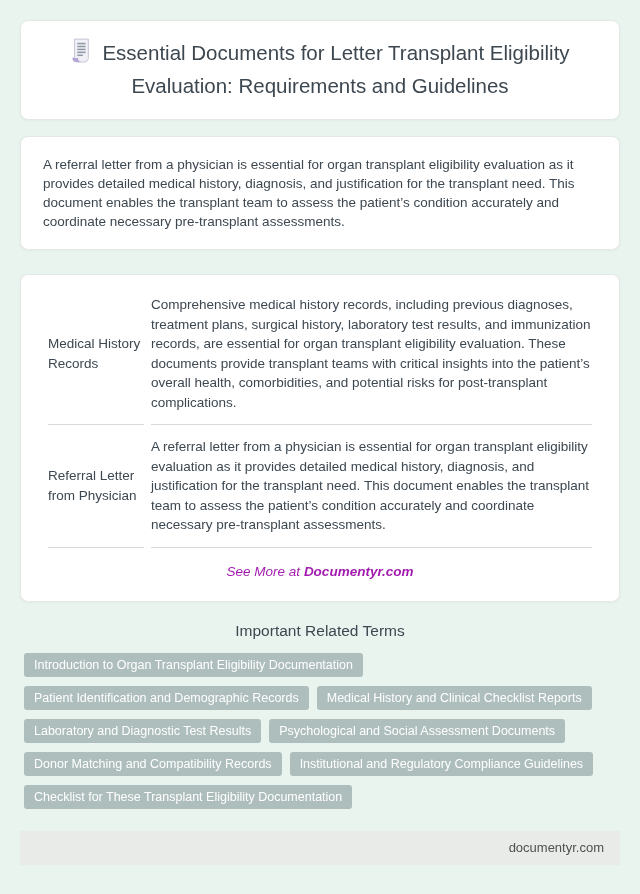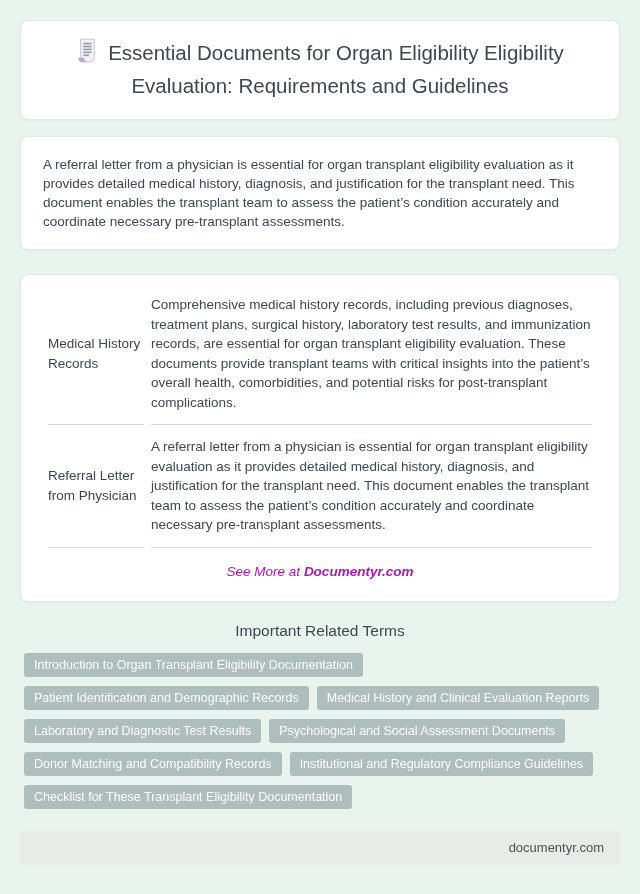--- a/index.html
+++ b/index.html
@@ -124,21 +124,21 @@
       <path d="M5 1 H20 V21 q0 5 -5 5 H7 q-4 0 -4 -4 V21.5 h2 z" fill="#f1f0f6" stroke="#c3bdd2" stroke-width="1"></path>
       <g fill="#8f9aa5">
         <rect x="8" y="5" width="9" height="1.7"></rect>
         <rect x="8" y="8.2" width="9" height="1.7"></rect>
         <rect x="8" y="11.4" width="9" height="1.7"></rect>
         <rect x="8" y="14.6" width="9" height="1.7"></rect>
         <rect x="8" y="17.8" width="6" height="1.7"></rect>
       </g>
       <path d="M3 21.5 q0 4.5 4.5 4.5 h4.5 q-3.2 -1.2 -3.2 -4.5 z" fill="#b5a6d6"></path>
     </svg>
-  </span><span>Essential Documents for Organ Eligibility Eligibility Evaluation: Requirements and Guidelines</span>
+  </span><span>Essential Documents for Letter Transplant Eligibility Evaluation: Requirements and Guidelines</span>
 </header>
 
 <section class="card intro-card">
   <span>A referral letter from a physician is essential for organ transplant eligibility evaluation as it provides detailed medical history, diagnosis, and justification for the transplant need. This document enables the transplant team to assess the patient’s condition accurately and coordinate necessary pre-transplant assessments.</span>
 </section>
 
 <section class="card table-card">
   <table class="doc-table">
     <tbody id="doc-rows">
         <tr>
@@ -155,21 +155,21 @@
 </section>
 
 <h2 class="related-heading">Important Related Terms</h2>
 
 <div class="tag-rows" id="tag-rows">
     <div class="tag-row">
       <button class="tag">Introduction to Organ Transplant Eligibility Documentation</button>
     </div>
     <div class="tag-row">
       <button class="tag">Patient Identification and Demographic Records</button>
-      <button class="tag">Medical History and Clinical Evaluation Reports</button>
+      <button class="tag">Medical History and Clinical Checklist Reports</button>
     </div>
     <div class="tag-row">
       <button class="tag">Laboratory and Diagnostic Test Results</button>
       <button class="tag">Psychological and Social Assessment Documents</button>
     </div>
     <div class="tag-row">
       <button class="tag">Donor Matching and Compatibility Records</button>
       <button class="tag">Institutional and Regulatory Compliance Guidelines</button>
     </div>
     <div class="tag-row">

